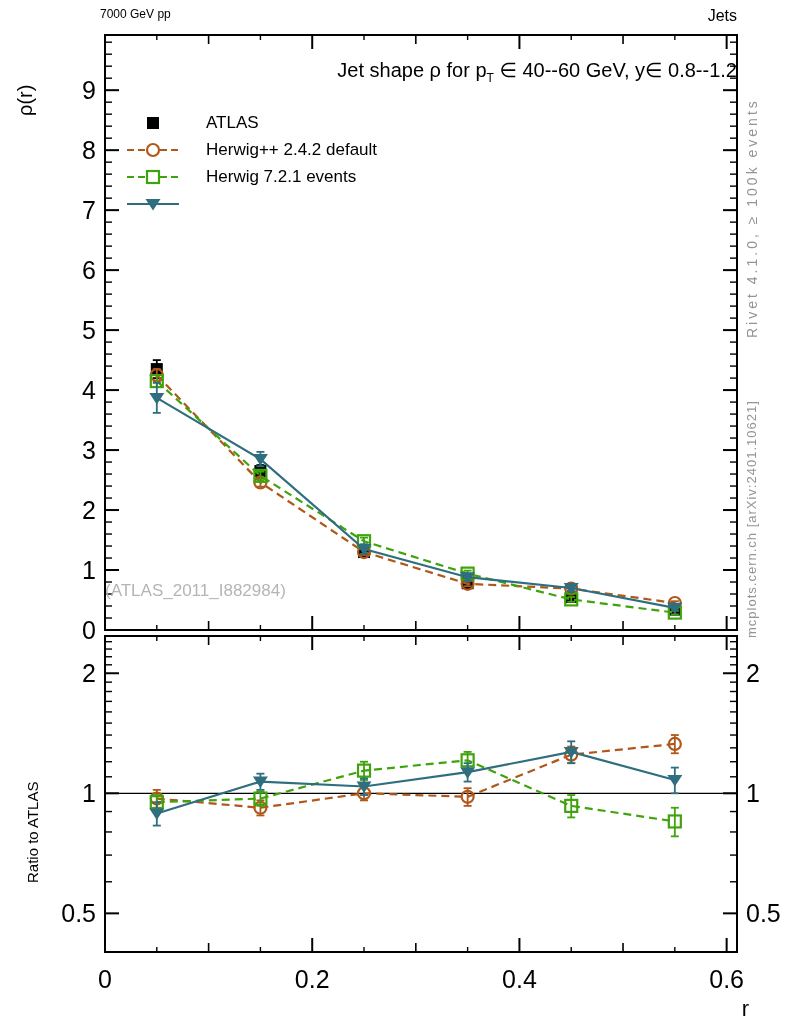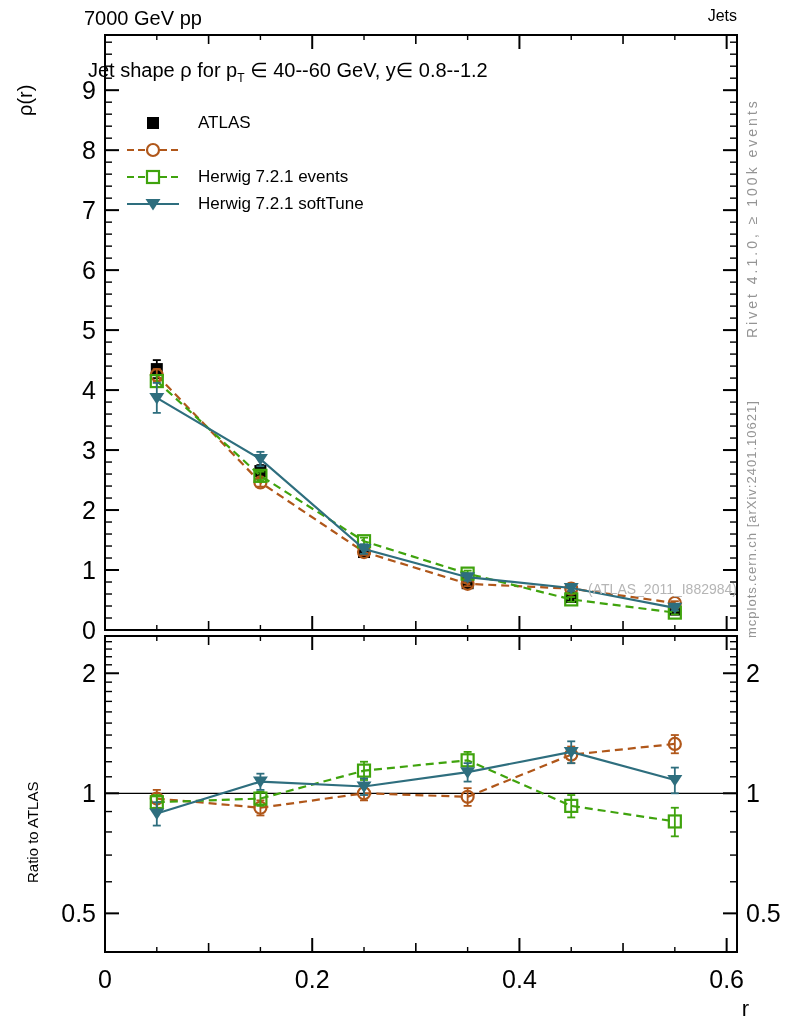--- a/index.html
+++ b/index.html
@@ -1,35 +1,35 @@
 <!DOCTYPE html>
 <html><head>
 <meta charset="utf-8">
 <style>
   html,body{margin:0;padding:0;background:#fff;}
   .page{position:relative;width:786px;height:1024px;background:#fff;
         font-family:"Liberation Sans",sans-serif;color:#000;overflow:hidden;}
   svg#plot{position:absolute;left:0;top:0;}
-  .hdr-left{position:absolute;left:84px;top:7px;font-size:20px;}
+  .hdr-left{position:absolute;left:100px;top:7px;font-size:12px;}
   .hdr-right{position:absolute;right:49px;top:7px;font-size:16px;}
-  .plot-title{position:absolute;left:88px;top:58px;width:632px;text-align:left;font-size:20px;}
+  .plot-title{position:absolute;left:105px;top:58px;width:632px;text-align:right;font-size:20px;}
   .plot-title sub{font-size:12px;}
   .legend{position:absolute;left:126px;top:109px;}
   .legend-row{display:flex;align-items:center;height:27px;}
   .legend-marker{width:54px;height:22px;}
-  .legend-label{margin-left:18px;font-size:17px;white-space:nowrap;}
+  .legend-label{margin-left:26px;font-size:17px;white-space:nowrap;}
   .vtext{writing-mode:vertical-rl;transform:rotate(180deg);white-space:nowrap;}
   .ylabel-top{position:absolute;left:14px;top:36px;height:80px;font-size:20px;}
   .ylabel-ratio{position:absolute;left:24px;top:713px;height:170px;font-size:15px;}
   .side-top{position:absolute;left:744px;top:38px;height:300px;font-size:14px;
             letter-spacing:3px;color:#949494;}
   .side-bottom{position:absolute;left:744px;top:438px;height:200px;font-size:13px;
             letter-spacing:1px;color:#949494;}
-  .watermark{position:absolute;left:105px;top:581px;width:632px;text-align:right;
-             font-size:14px;color:#b5b5b5;}
+  .watermark{position:absolute;left:105px;top:581px;width:632px;text-align:left;
+             font-size:17px;color:#b5b5b5;}
 </style>
 </head>
 <body>
 
 <div class="page">
 
   <svg id="plot" width="786" height="1024">
       <rect x="105" y="35" width="632" height="595" fill="none" stroke="#000" stroke-width="2"></rect>
       <rect x="105" y="636" width="632" height="316" fill="none" stroke="#000" stroke-width="2"></rect>
       <g>
@@ -452,34 +452,34 @@
       <span class="legend-marker"><svg width="54" height="22">
             <rect x="21" y="5" width="12" height="12" fill="#000000"></rect>
           </svg></span>
       <span class="legend-label">ATLAS</span>
     </div>
     <div class="legend-row">
       <span class="legend-marker"><svg width="54" height="22">
             <line x1="1" y1="11" x2="53" y2="11" stroke="#b0571a" stroke-width="2.2" stroke-dasharray="7 4"></line>
             <circle cx="27" cy="11" r="6" fill="#fff" stroke="#b0571a" stroke-width="2.2"></circle>
           </svg></span>
+      <span class="legend-label">Herwig++ 2.4.2 default</span>
     </div>
     <div class="legend-row">
       <span class="legend-marker"><svg width="54" height="22">
             <line x1="1" y1="11" x2="53" y2="11" stroke="#3fa30d" stroke-width="2.2" stroke-dasharray="7 4"></line>
             <rect x="21" y="5" width="12" height="12" fill="#fff" stroke="#3fa30d" stroke-width="2.2"></rect>
           </svg></span>
       <span class="legend-label">Herwig 7.2.1 events</span>
     </div>
     <div class="legend-row">
       <span class="legend-marker"><svg width="54" height="22">
             <line x1="1" y1="11" x2="53" y2="11" stroke="#2e6e7e" stroke-width="2.2"></line>
             <polygon points="19.5,6 34.5,6 27,17.5" fill="#2e6e7e"></polygon>
           </svg></span>
-      <span class="legend-label">Herwig 7.2.1 softTune</span>
     </div>
   </div>
 
   <div class="vtext ylabel-top">ρ(r)</div>
   <div class="vtext ylabel-ratio">Ratio to ATLAS</div>
   <div class="vtext side-top">Rivet 4.1.0, ≥ 100k events</div>
   <div class="vtext side-bottom">mcplots.cern.ch [arXiv:2401.10621]</div>
   <div class="watermark">(ATLAS_2011_I882984)</div>
 
 </div>

